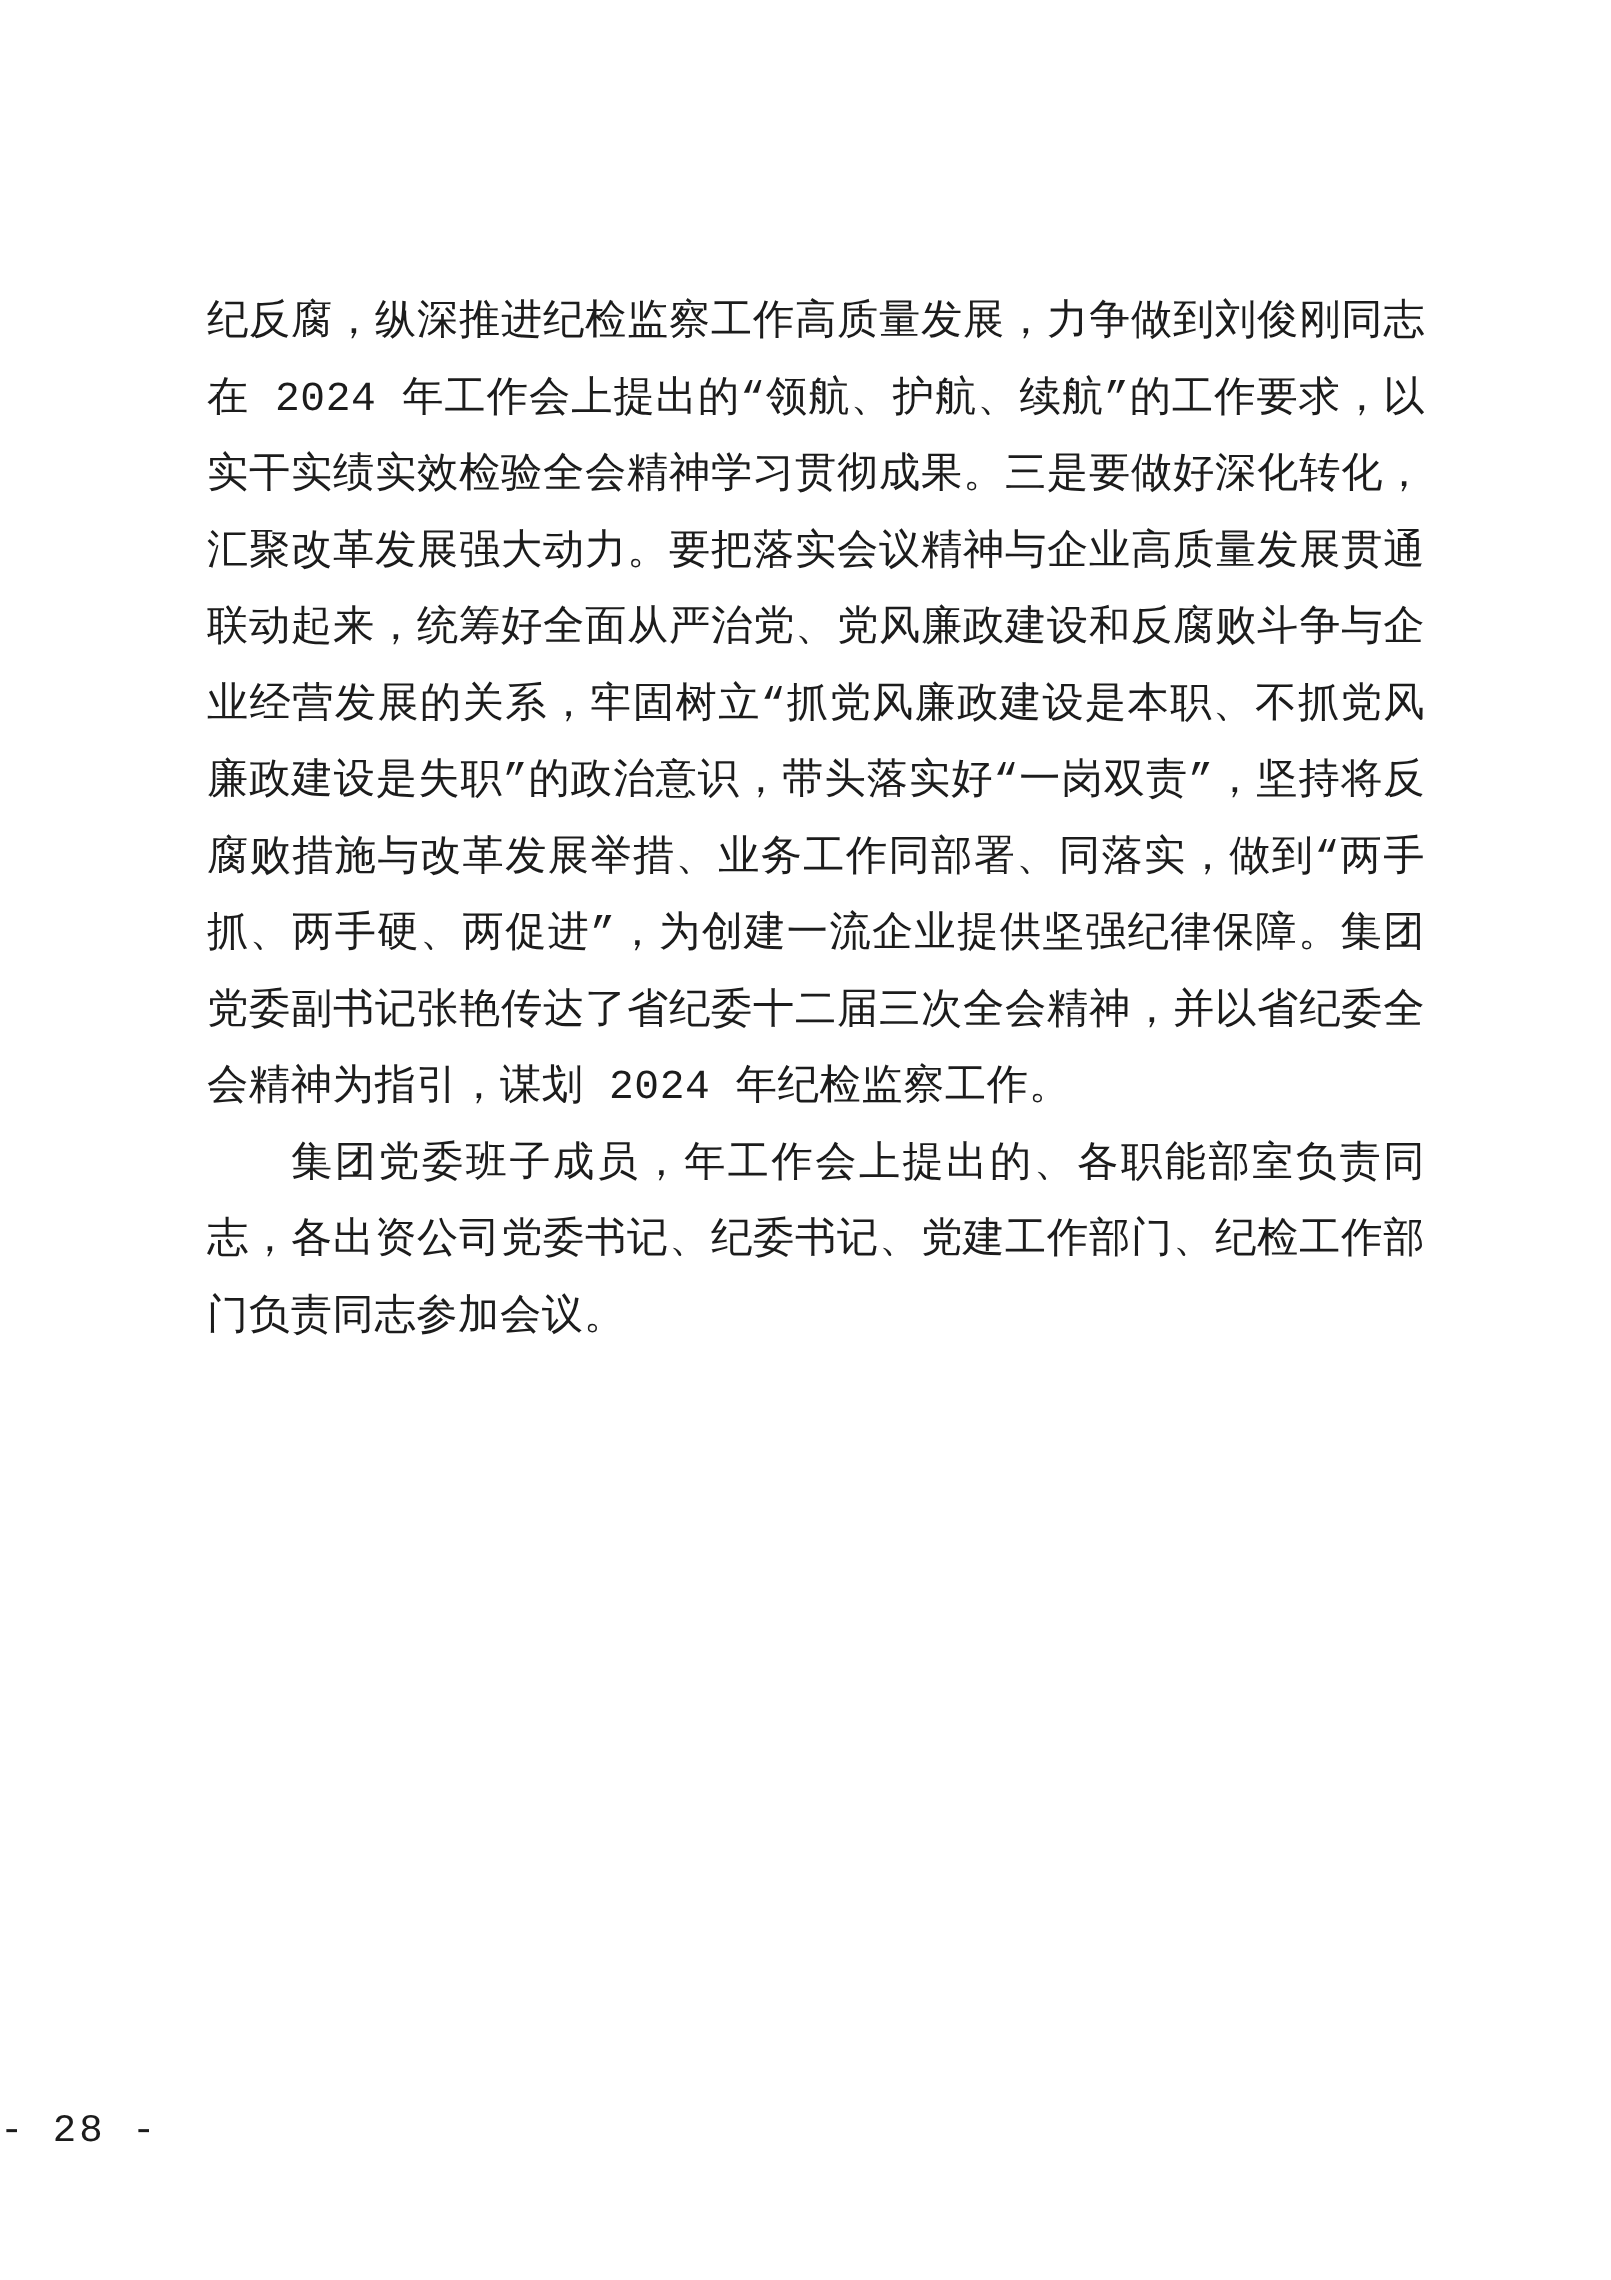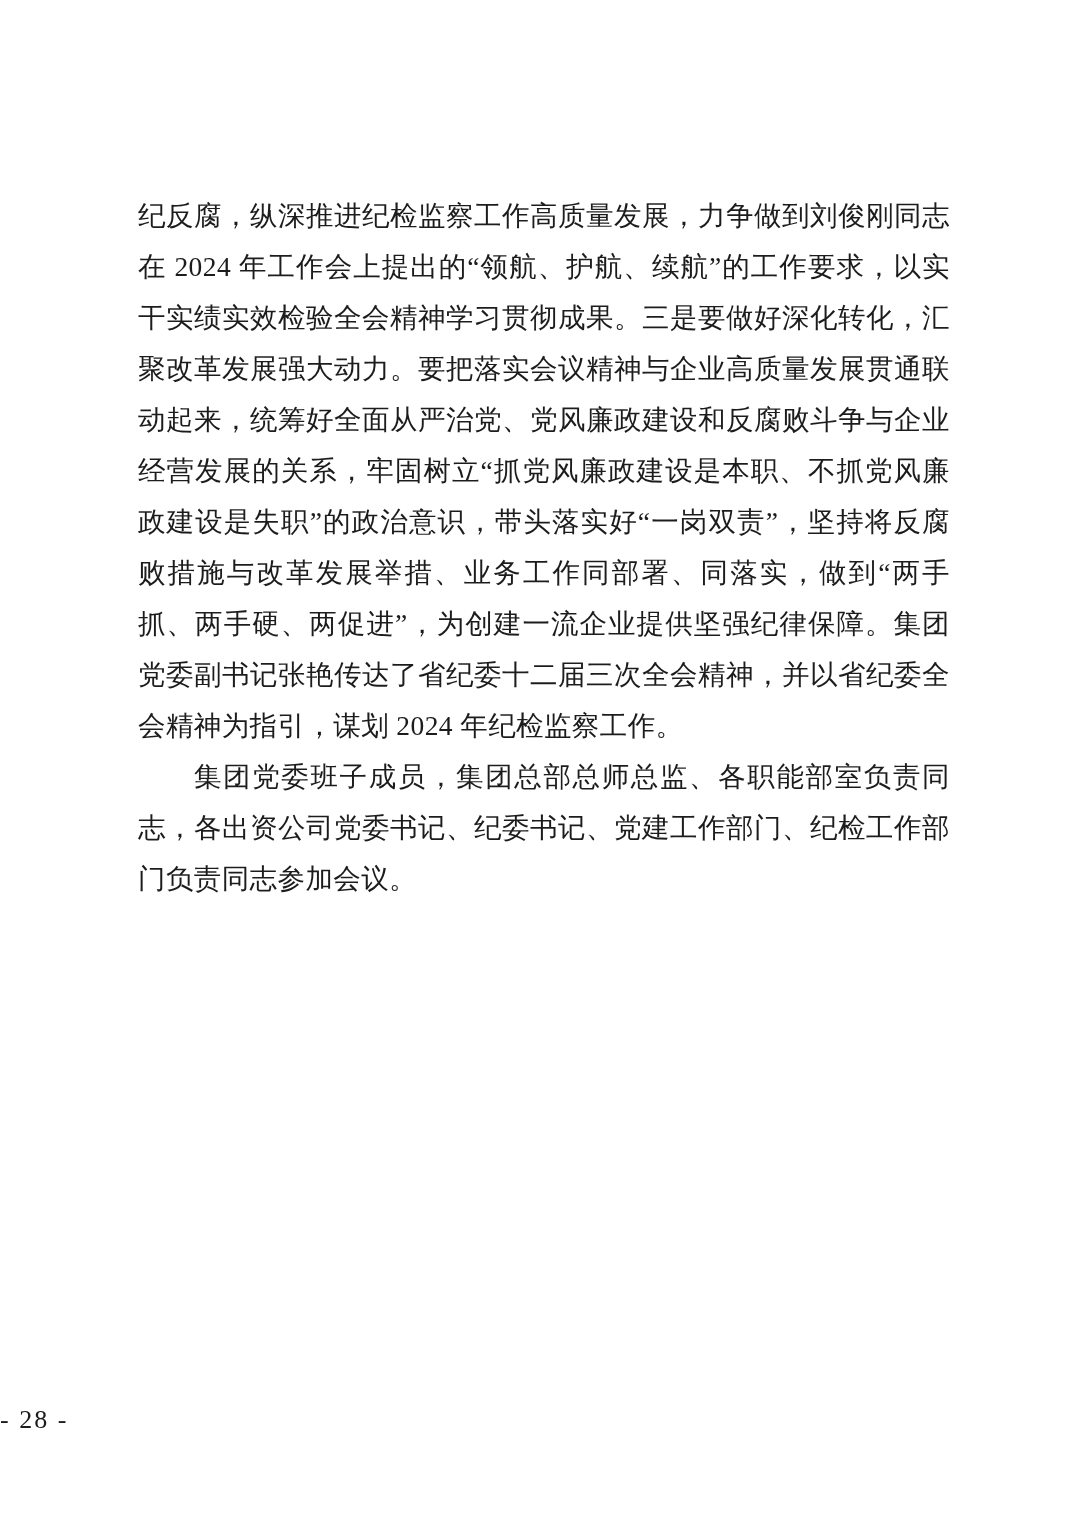--- a/index.html
+++ b/index.html
@@ -6,21 +6,21 @@
     margin: 0;
     padding: 0;
     background: #ffffff;
   }
   .page {
     position: relative;
     width: 1074px;
     height: 1520px;
     background: #ffffff;
     overflow: hidden;
-    font-family: Liberation Serif, serif;
+    font-family: Liberation Mono, monospace;
   }
   .content {
     position: absolute;
     left: 138px;
     top: 190px;
     width: 812px;
   }
   .para {
     margin: 0;
     font-size: 27.5px;
@@ -47,18 +47,18 @@
     letter-spacing: 2px;
   }
 </style>
 </head>
 <body>
 
 <div class="page">
 
   <div class="content">
     <p class="para">纪反腐，纵深推进纪检监察工作高质量发展，力争做到刘俊刚同志在 2024 年工作会上提出的“领航、护航、续航”的工作要求，以实干实绩实效检验全会精神学习贯彻成果。三是要做好深化转化，汇聚改革发展强大动力。要把落实会议精神与企业高质量发展贯通联动起来，统筹好全面从严治党、党风廉政建设和反腐败斗争与企业经营发展的关系，牢固树立“抓党风廉政建设是本职、不抓党风廉政建设是失职”的政治意识，带头落实好“一岗双责”，坚持将反腐败措施与改革发展举措、业务工作同部署、同落实，做到“两手抓、两手硬、两促进”，为创建一流企业提供坚强纪律保障。集团党委副书记张艳传达了省纪委十二届三次全会精神，并以省纪委全会精神为指引，谋划 2024 年纪检监察工作。</p>
-    <p class="para indent">集团党委班子成员，集团总部总师总监、各职能部室负责同志，各出资公司党委书记、纪委书记、党建工作部门、纪检工作部门负责同志参加会议。</p>
+    <p class="para indent">集团党委班子成员，年工作会上提出的、各职能部室负责同志，各出资公司党委书记、纪委书记、党建工作部门、纪检工作部门负责同志参加会议。</p>
   </div>
 
   <div class="footer">- 28 -</div>
 
 </div>
 
 </body></html>

